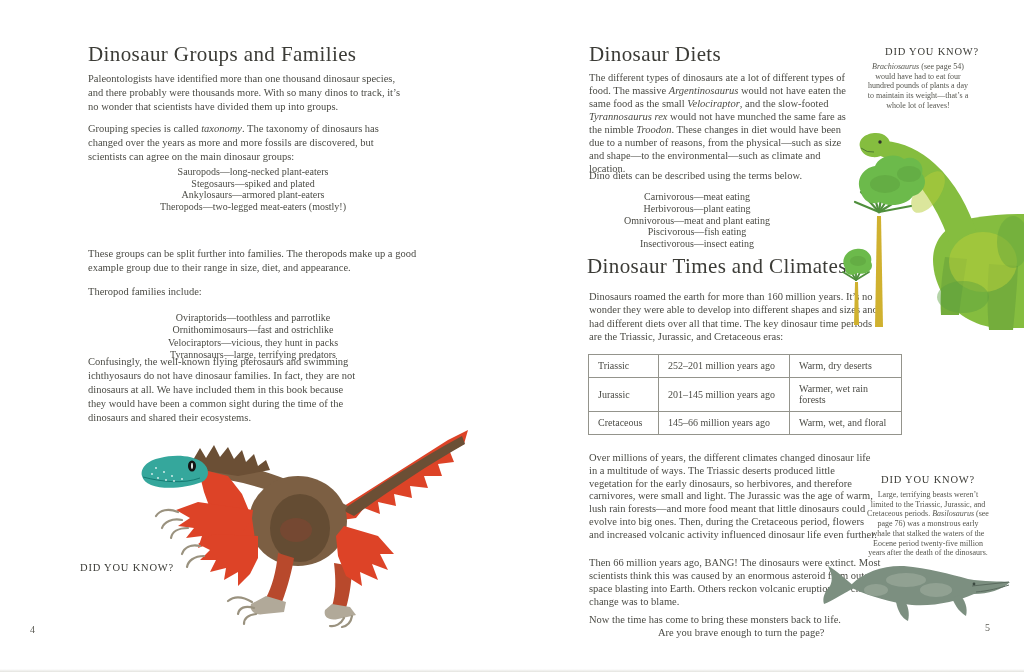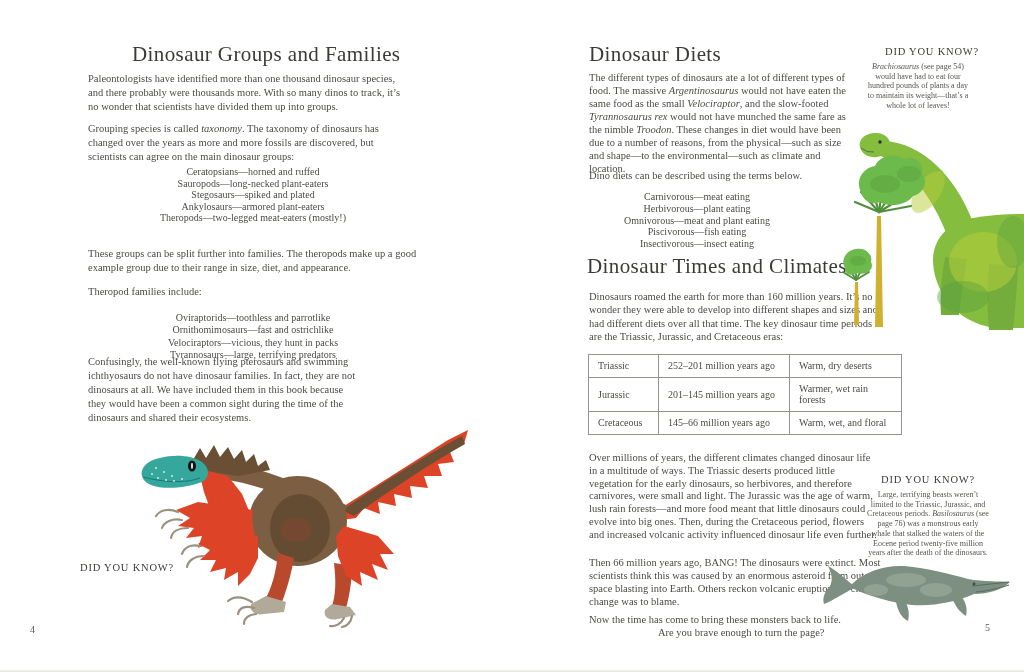--- a/index.html
+++ b/index.html
@@ -28,28 +28,27 @@
     background:linear-gradient(#ffffff, #e3e3df); }
   svg { display:block; }
 </style>
 </head>
 <body>
 
 <div class="canvas">
 
   <div>
 
-    <div class="abs title" style="left:88px; top:42px;margin-left:44px;">Dinosaur Groups and Families</div>
+    <div class="abs title" style="left:88px; top:42px;">Dinosaur Groups and Families</div>
 
     <div class="abs body" style="left:88px; top:72px; width:314px;font-family:Liberation Serif, serif;">Paleontologists have identified more than one thousand dinosaur species, and there probably were thousands more. With so many dinos to track, it’s no wonder that scientists have divided them up into groups.</div>
 
     <div class="abs body" style="left:88px; top:122px; width:314px;"><span>Grouping species is called </span><i>taxonomy</i><span>. The taxonomy of dinosaurs has changed over the years as more and more fossils are discovered, but scientists can agree on the main dinosaur groups:</span></div>
 
     <div class="abs clist" style="left:88px; top:166px; width:330px;">
-      <div>Ceratopsians—horned and ruffed</div>
       <div>Sauropods—long-necked plant-eaters</div>
       <div>Stegosaurs—spiked and plated</div>
       <div>Ankylosaurs—armored plant-eaters</div>
       <div>Theropods—two-legged meat-eaters (mostly!)</div>
     </div>
 
     <div class="abs body" style="left:88px; top:247px; width:332px;">These groups can be split further into families. The theropods make up a good example group due to their range in size, diet, and appearance.</div>
 
     <div class="abs body" style="left:88px; top:285px; width:332px;">Theropod families include:</div>
 

